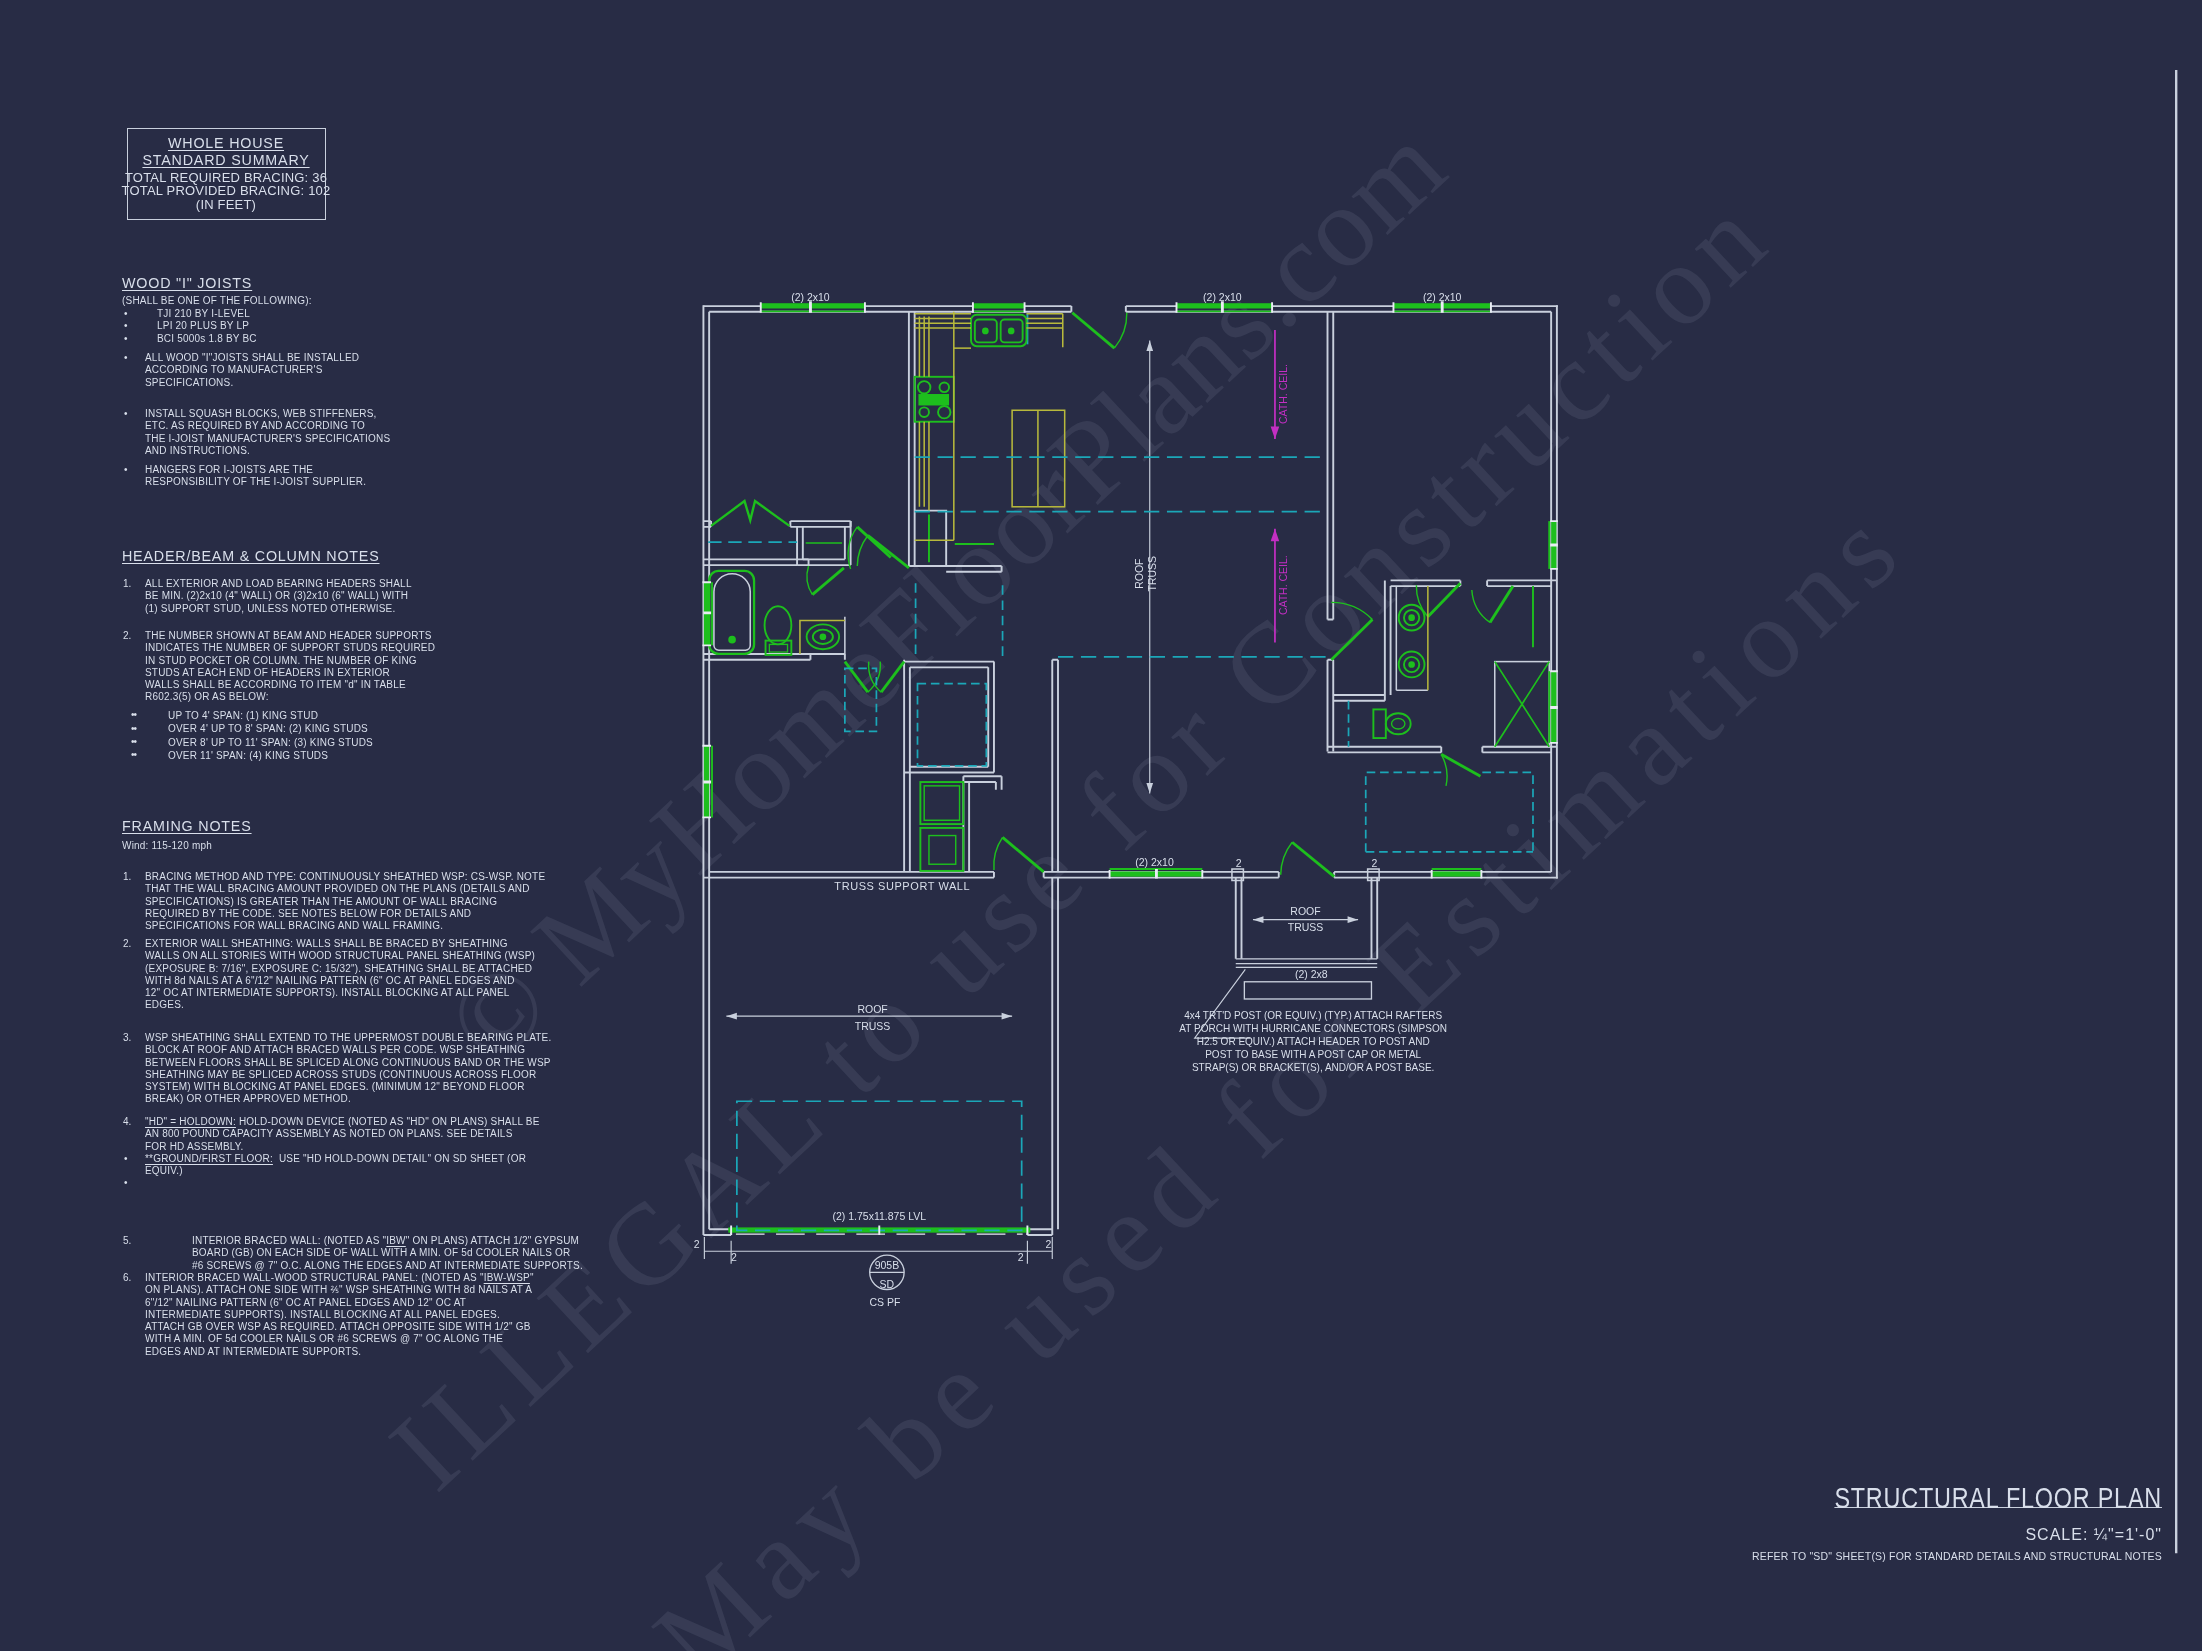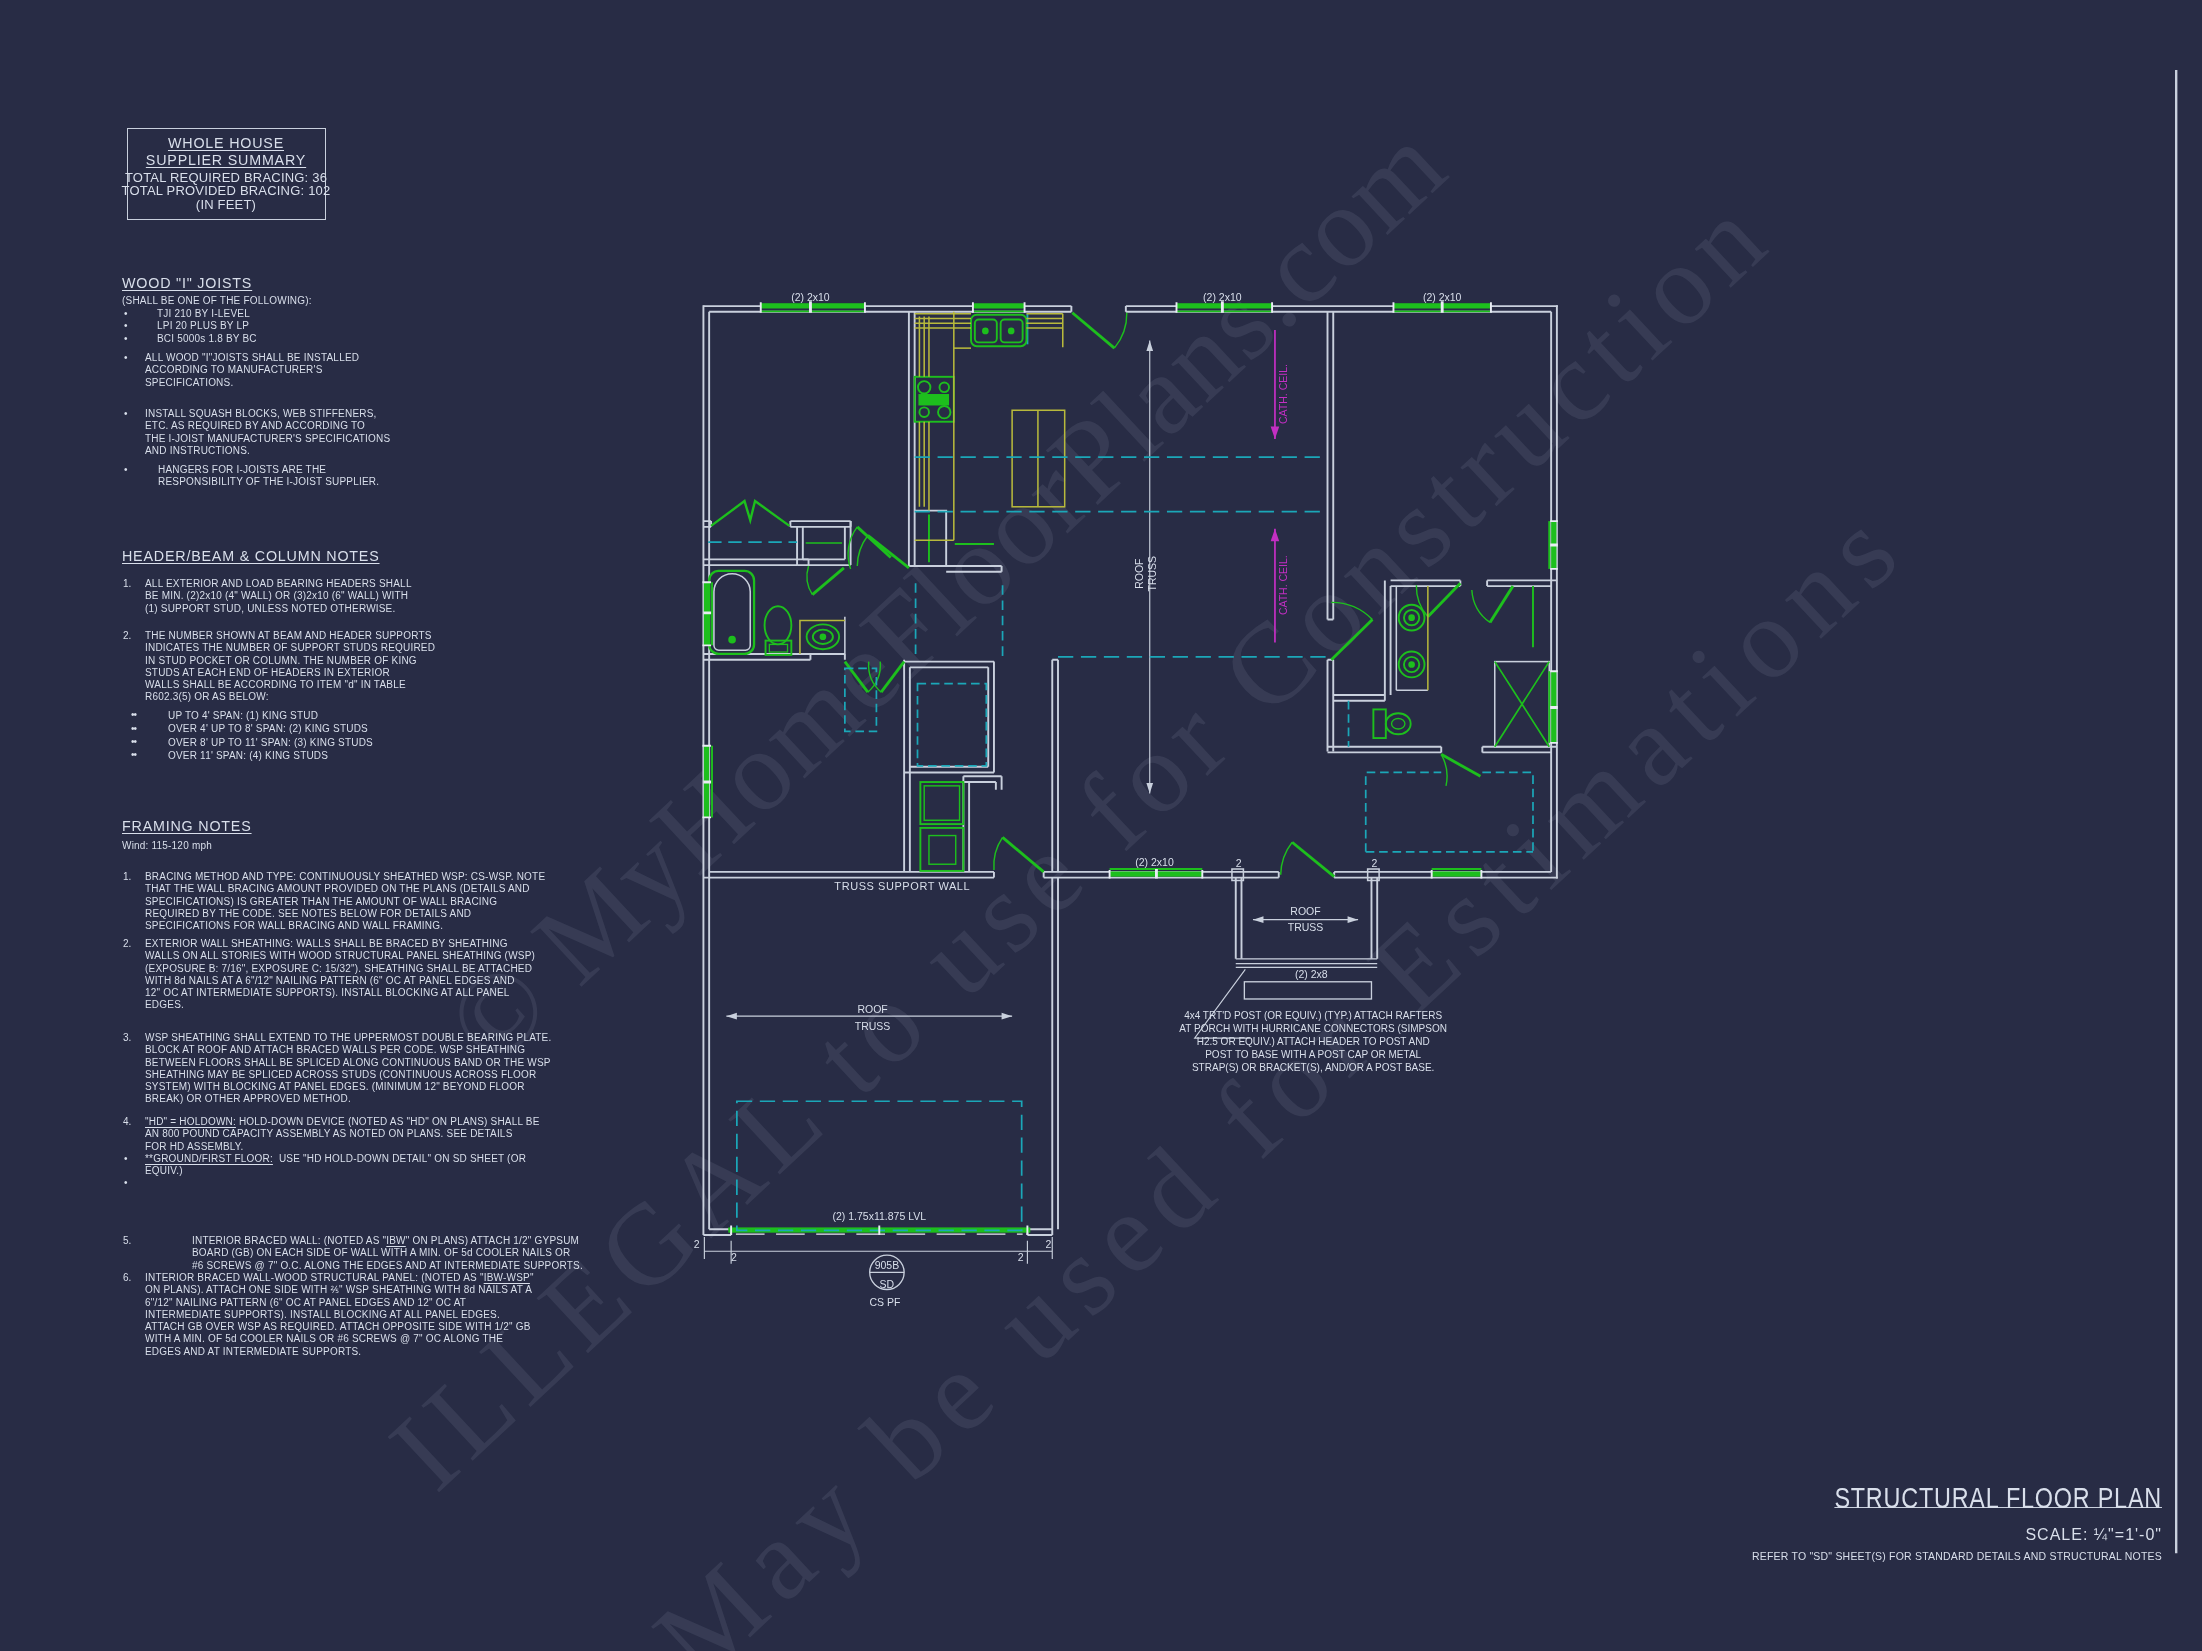--- a/index.html
+++ b/index.html
@@ -18,40 +18,40 @@
 <div id="sheet">
 
 <div class="wm" style="left:421px;top:994px;font-size:115px;letter-spacing:1.4px;">© MyHomeFloorPlans.com</div>
 
 <div class="wm" style="left:365px;top:1419px;font-size:115px;letter-spacing:8.6px;">ILLEGAL to use for Construction</div>
 
 <div class="wm" style="left:629px;top:1608px;font-size:115px;letter-spacing:12.4px;">May be used for Estimations</div>
 
 <div style="position:absolute;left:127px;top:128px;width:197px;height:90px;border:1.4px solid #c9d0dd;"></div>
 
-<div class="t h" style="left:226px;top:135px;transform:translateX(-50%);text-align:center;line-height:17px;"><u>WHOLE HOUSE</u><br><u>SUPPLIER SUMMARY</u></div>
+<div class="t h" style="left:226px;top:135px;transform:translateX(-50%);text-align:center;line-height:17px;"><u>WHOLE HOUSE</u><br><u>STANDARD SUMMARY</u></div>
 
 <div class="t" style="left:226px;top:171px;transform:translateX(-50%);text-align:center;font-size:13px;line-height:13.4px;">TOTAL REQUIRED BRACING: 36<br>TOTAL PROVIDED BRACING: 102<br>(IN FEET)</div>
 
 <div class="t h" style="left:122px;top:277px;"><u>WOOD "I" JOISTS</u></div>
 
 <div class="t" style="left:122px;top:295px;">(SHALL BE ONE OF THE FOLLOWING):</div>
 
 <div class="t" style="left:145px;top:308px;margin-left:12px;">TJI 210 BY I-LEVEL<br>LPI 20 PLUS BY LP<br>BCI 5000s 1.8 BY BC</div>
 <div class="mk" style="left:124px;top:308px;">•</div>
 <div class="mk" style="left:124px;top:320px;">•</div>
 <div class="mk" style="left:124px;top:333px;">•</div>
 
 <div class="t" style="left:145px;top:352px;">ALL WOOD "I"JOISTS SHALL BE INSTALLED<br>ACCORDING TO MANUFACTURER'S<br>SPECIFICATIONS.</div>
 <div class="mk" style="left:124px;top:352px;">•</div>
 
 <div class="t" style="left:145px;top:408px;">INSTALL SQUASH BLOCKS, WEB STIFFENERS,<br>ETC. AS REQUIRED BY AND ACCORDING TO<br>THE I-JOIST MANUFACTURER'S SPECIFICATIONS<br>AND INSTRUCTIONS.</div>
 <div class="mk" style="left:124px;top:408px;">•</div>
 
-<div class="t" style="left:145px;top:464px;margin-left:13px;">HANGERS FOR I-JOISTS ARE THE<br>RESPONSIBILITY OF THE I-JOIST SUPPLIER.</div>
+<div class="t" style="left:145px;top:464px;">HANGERS FOR I-JOISTS ARE THE<br>RESPONSIBILITY OF THE I-JOIST SUPPLIER.</div>
 <div class="mk" style="left:124px;top:464px;">•</div>
 
 <div class="t h" style="left:122px;top:550px;"><u>HEADER/BEAM &amp; COLUMN NOTES</u></div>
 
 <div class="t" style="left:145px;top:578px;">ALL EXTERIOR AND LOAD BEARING HEADERS SHALL<br>BE MIN. (2)2x10 (4" WALL) OR (3)2x10 (6" WALL) WITH<br>(1) SUPPORT STUD, UNLESS NOTED OTHERWISE.</div>
 <div class="mk" style="left:123px;top:578px;">1.</div>
 
 <div class="t" style="left:145px;top:630px;">THE NUMBER SHOWN AT BEAM AND HEADER SUPPORTS<br>INDICATES THE NUMBER OF SUPPORT STUDS REQUIRED<br>IN STUD POCKET OR COLUMN. THE NUMBER OF KING<br>STUDS AT EACH END OF HEADERS IN EXTERIOR<br>WALLS SHALL BE ACCORDING TO ITEM "d" IN TABLE<br>R602.3(5) OR AS BELOW:</div>
 <div class="mk" style="left:123px;top:630px;">2.</div>
 

